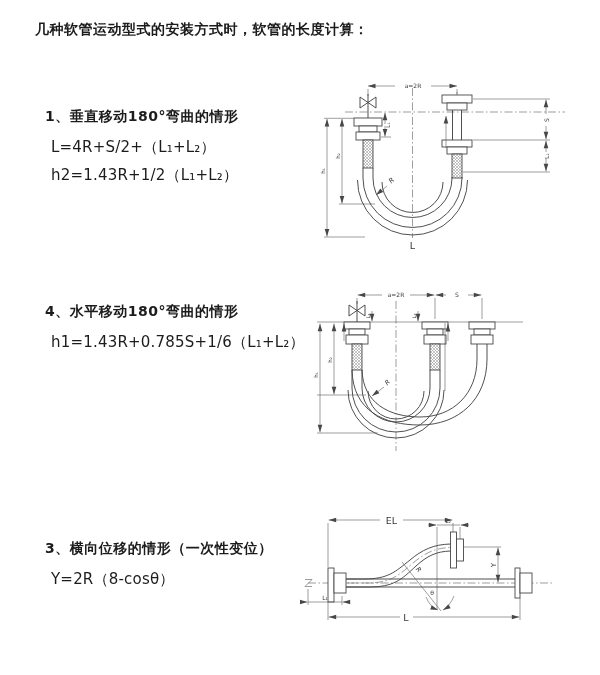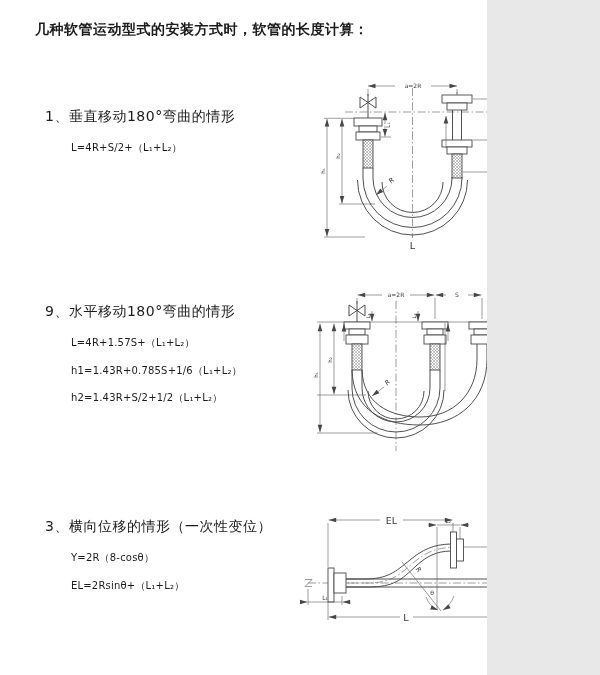--- a/index.html
+++ b/index.html
@@ -1,21 +1,21 @@
 <!DOCTYPE html>
 <html><head>
 <meta charset="utf-8">
 <style>
   html,body{margin:0;padding:0;background:#e8e8e8}
-  .page{position:relative;width:487px;height:675px;background:#ffffff;overflow:hidden;
+  .page{position:relative;width:600px;height:675px;background:#ffffff;overflow:hidden;
         font-family:"DejaVu Sans","Liberation Sans",sans-serif;color:#1c1c1c}
   .title{position:absolute;left:35px;top:21px;font-size:14px;font-weight:bold;letter-spacing:.5px;white-space:nowrap}
   .section{position:absolute;left:45px;white-space:nowrap}
-  .heading{font-size:14px;font-weight:normal;letter-spacing:.5px;margin-bottom:8px}
-  .formula{font-size:10px;margin-left:26px;line-height:27.5px;letter-spacing:.2px}
+  .heading{font-size:14px;font-weight:bold;letter-spacing:.5px;margin-bottom:8px}
+  .formula{font-size:15px;margin-left:6px;line-height:27.5px;letter-spacing:.2px}
   .dsvg{position:absolute}
   svg .ln{stroke:#474747;stroke-width:.95;fill:none}
   svg .th{stroke:#5c5c5c;stroke-width:.6;fill:none}
   svg .cl{stroke:#5c5c5c;stroke-width:.6;fill:none;stroke-dasharray:8 2.5 1.5 2.5}
   svg .fit{stroke:#474747;stroke-width:.9;fill:#ffffff}
   svg .br{stroke:#474747;stroke-width:.9}
   svg text{fill:#383838;font-family:"DejaVu Sans",sans-serif}
   svg .lab{font-size:6px}
   svg .labS{font-size:5.5px}
   svg .big{font-size:9.5px}
@@ -23,33 +23,31 @@
 </head>
 <body>
 
 <div class="page">
 
   <div class="title">几种软管运动型式的安装方式时，软管的长度计算：</div>
 
   <div class="section" style="top:108px">
     <div class="heading">1、垂直移动180°弯曲的情形</div>
     <div class="formula">L=4R+S/2+（L₁+L₂）</div>
+    <div class="formula">h2=1.43R+1/2（L₁+L₂）</div>
   </div>
 
   <div class="section" style="top:303px">
-    <div class="heading">9、水平移动180°弯曲的情形</div>
-    <div class="formula">L=4R+1.57S+（L₁+L₂）</div>
+    <div class="heading">4、水平移动180°弯曲的情形</div>
     <div class="formula">h1=1.43R+0.785S+1/6（L₁+L₂）</div>
-    <div class="formula">h2=1.43R+S/2+1/2（L₁+L₂）</div>
   </div>
 
-  <div class="section" style="top:518px">
+  <div class="section" style="top:540px">
     <div class="heading">3、横向位移的情形（一次性变位）</div>
     <div class="formula">Y=2R（8-cosθ）</div>
-    <div class="formula">EL=2Rsinθ+（L₁+L₂）</div>
   </div>
 
   <svg class="dsvg" style="left:313px;top:74px" width="277" height="186" viewBox="0 0 277 186">
     <defs>
       <marker id="ar1" markerWidth="9" markerHeight="6" refX="8" refY="3" orient="auto" markerUnits="userSpaceOnUse">
         <path d="M0.5,0.7 L8,3 L0.5,5.3 Z" fill="#474747"></path>
       </marker>
       <pattern id="ht1" width="3" height="3" patternUnits="userSpaceOnUse">
         <rect width="3" height="3" fill="#ffffff"></rect>
         <line x1="0" y1="0" x2="3" y2="3" stroke="#8a8a8a" stroke-width="0.5"></line>

